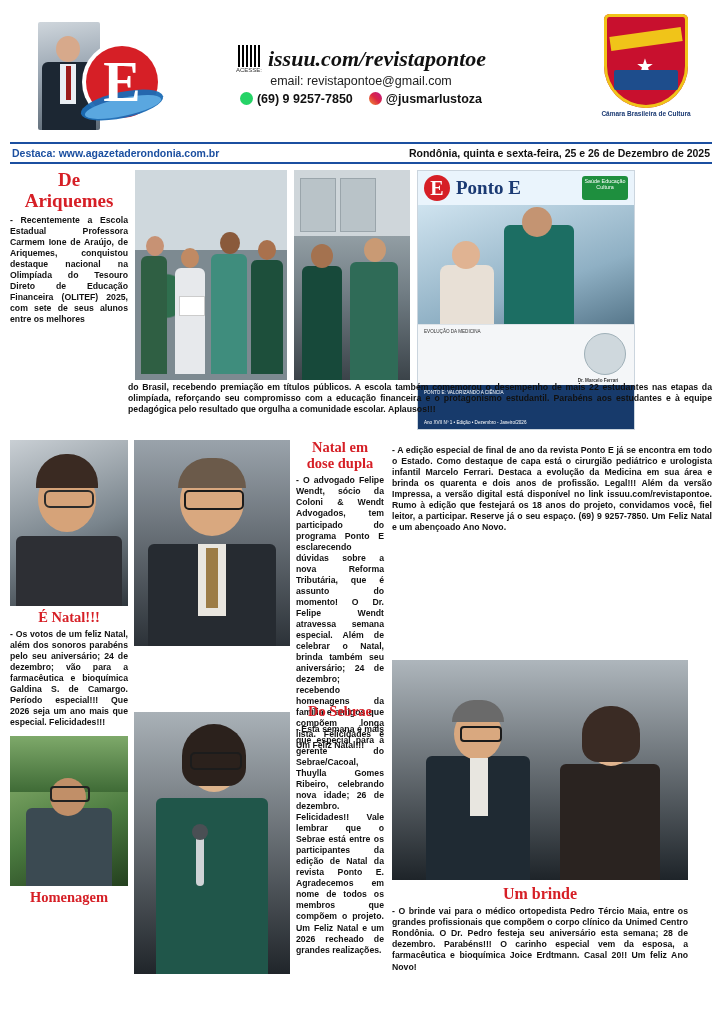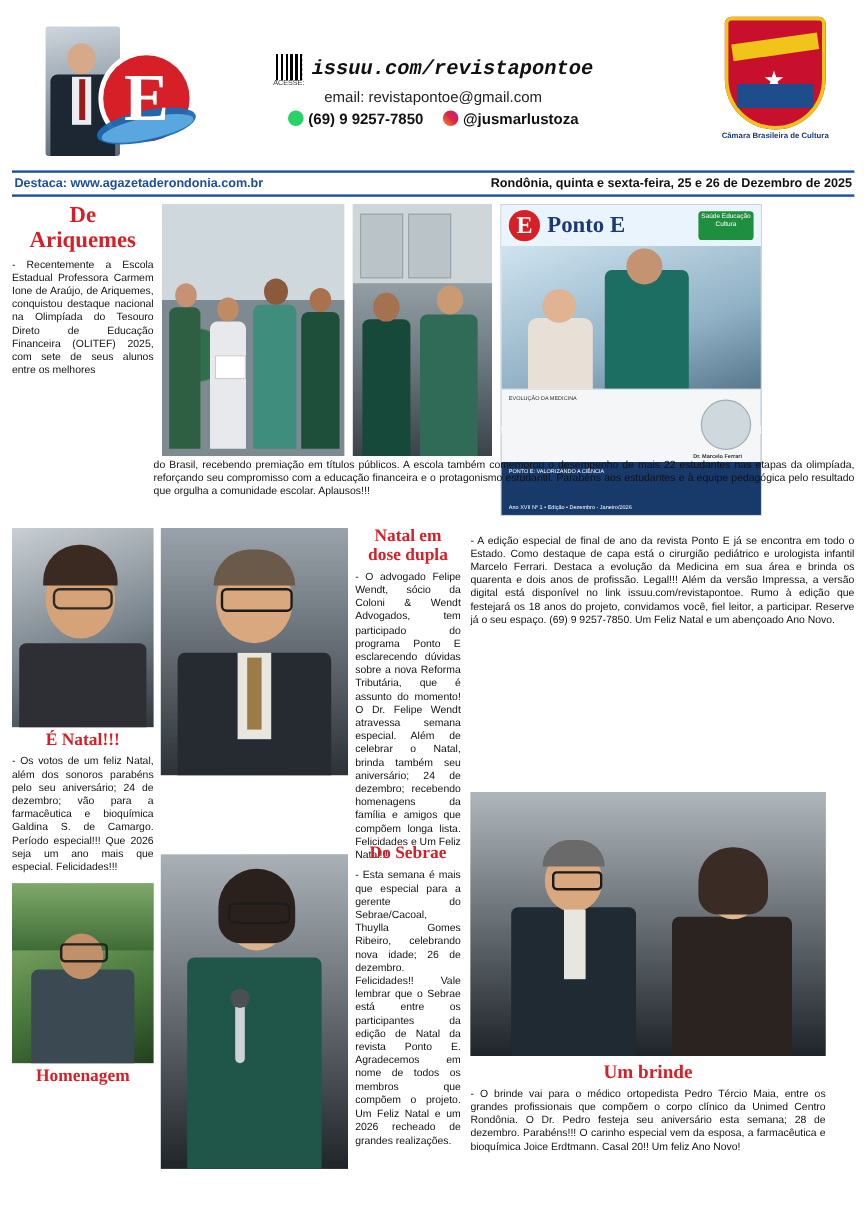--- a/index.html
+++ b/index.html
@@ -19,21 +19,21 @@
   .logo-e .swoosh{position:absolute;left:-6px;top:46px;width:84px;height:26px;border-radius:50%;background:#1b6cb5;transform:rotate(-12deg);opacity:.95;}
   .logo-e .swoosh2{position:absolute;left:-2px;top:52px;width:78px;height:18px;border-radius:50%;background:#5aa7e0;transform:rotate(-12deg);}
 
   .mh-center{text-align:center;width:100%;}
   .mh-title{font-family:"Liberation Serif",serif;font-weight:bold;font-size:46px;letter-spacing:.5px;line-height:1;margin:4px 0 2px 0;}
   .mh-acess{display:flex;align-items:center;justify-content:center;gap:6px;margin-top:2px;}
   .acess-badge{display:flex;flex-direction:column;align-items:center;font-size:6px;color:#333;}
   .acess-badge .qr{width:22px;height:22px;background:
      repeating-linear-gradient(90deg,#000 0 2px,#fff 2px 4px),
      repeating-linear-gradient(0deg,#000 0 2px,transparent 2px 4px);}
-  .mh-url{font-family:Liberation Mono, monospace;font-style:italic;font-size:17px;font-weight:bold;}
+  .mh-url{font-family:Liberation Serif, serif;font-style:italic;font-size:22px;font-weight:bold;}
   .mh-email{font-size:12.5px;color:#222;margin-top:1px;}
   .mh-social{display:flex;align-items:center;justify-content:center;gap:16px;margin-top:4px;font-size:12.5px;font-weight:bold;}
   .ic{display:inline-flex;align-items:center;gap:4px;}
   .circ{width:13px;height:13px;border-radius:50%;display:inline-block;}
   .wa{background:#25d366;}
   .ig{background:linear-gradient(45deg,#f09433,#dc2743,#bc1888);}
 
   .mh-right{position:absolute;right:10px;top:6px;width:112px;height:118px;display:flex;flex-direction:column;align-items:center;}
   .crest{width:84px;height:94px;background:#c8102e;border-radius:6px 6px 46px 46px;position:relative;box-shadow:inset 0 0 0 3px #f0c419;}
   .crest .band{position:absolute;left:6px;top:18px;width:72px;height:14px;background:#f0c419;transform:rotate(-8deg);}
@@ -52,21 +52,21 @@
   .col{display:flex;flex-direction:column;}
   .col1{width:118px;}
   .col2{width:152px;}
   .col3{width:116px;}
   .col4{width:218px;}
 
   .hl{color:#d61f26;font-weight:bold;font-family:"Liberation Serif",serif;text-align:center;line-height:1.08;}
   .hl-22{font-size:19px;}
   .hl-18{font-size:16px;}
   .hl-16{font-size:14.5px;}
-  .body{font-size:8.7px;line-height:1.27;text-align:justify;font-weight:normal;color:#111;} .sp4{height:4px;}
+  .body{font-size:8.7px;line-height:1.27;text-align:justify;font-weight:bold;color:#111;} .sp4{height:4px;}
 
   
   .ph{position:relative;overflow:hidden;background:#888;border:0;}
 
   
   .p-school{background:
     radial-gradient(circle at 20% 60%,#2f6f4e 0 12%,transparent 13%),
     linear-gradient(180deg,#cfd8dd 0 38%,#7d8a91 38% 100%);}
   .p-room{background:linear-gradient(180deg,#b9c4c9 0%,#6f7b82 60%,#3b4349 100%);}
   .figure{position:absolute;border-radius:6px 6px 0 0;}

